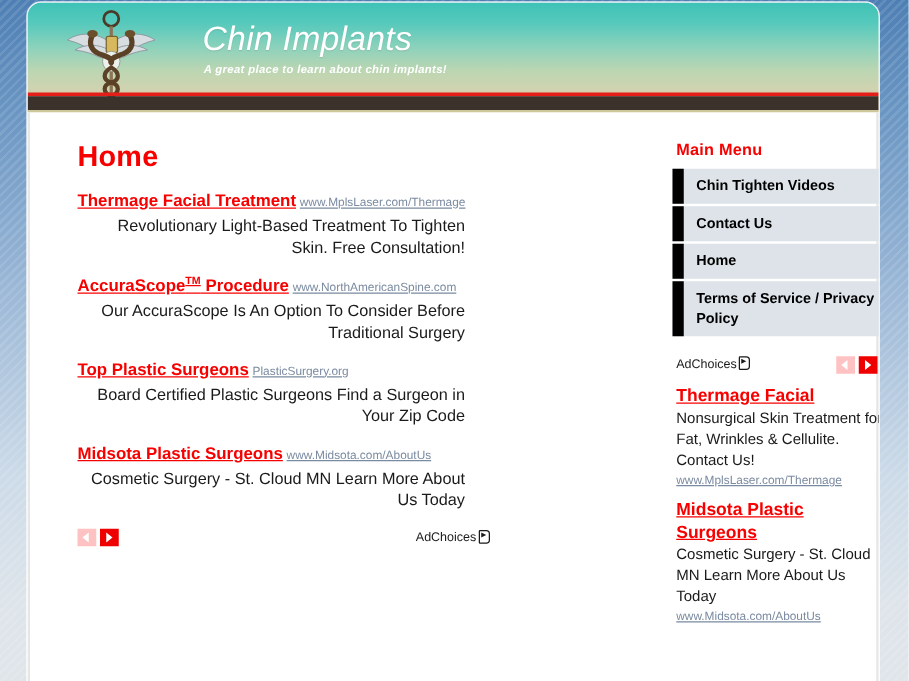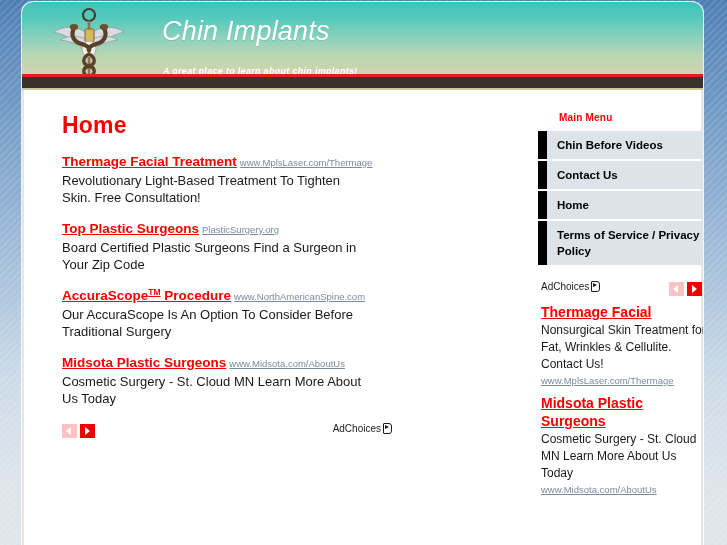--- a/index.html
+++ b/index.html
@@ -97,21 +97,21 @@
     top: 14px;
     font-size: 27px;
     color: #ffffff;
     letter-spacing: 0.2px;
     font-weight: 400;
     text-shadow: 0 1px 1px rgba(0,0,0,0.10);
   }
   #site-tagline {
     position: absolute;
     left: 141px;
-    top: 64px;
+    top: 48px;
     font-size: 9px;
     color: #ffffff;
     font-weight: bold;
     letter-spacing: 0.3px;
   }
 
   
   #body-area {
     position: relative;
     width: 681px;
@@ -166,20 +166,21 @@
     text-decoration: underline;
     margin-left: 3px;
     cursor: pointer;
   }
   .ad-desc {
     font-size: 13px;
     color: #1a1a1a;
     line-height: 17px;
     margin-top: 2px;
     max-width: 310px;
+    text-align: right;
   }
 
   
   #ad-footer {
     position: relative;
     margin-top: 14px;
     padding-left: 22px;
     height: 20px;
     width: 330px;
   }
@@ -248,27 +249,26 @@
   }
 
   
   #sidebar {
     position: absolute;
     left: 516px;
     top: 0;
     width: 178px;
   }
   #menu-title {
-    font-size: 10px;
+    font-size: 13px;
     font-weight: bold;
     color: #f70000;
     padding-top: 22px;
     padding-left: 3px;
     letter-spacing: 0.2px;
-    margin-left: 18px;
   }
   #menu-list {
     margin-top: 8px;
     width: 172px;
   }
   .menu-item {
     position: relative;
     background: #dde3e9;
     margin-bottom: 2px;
     padding: 6px 6px 6px 19px;
@@ -396,47 +396,47 @@
       <div id="main">
 
         <h1 id="page-title">Home</h1>
 
         <div class="ad-block">
           <span class="ad-headline">Thermage Facial Treatment</span><span class="ad-url">www.MplsLaser.com/Thermage</span>
           <div class="ad-desc">Revolutionary Light-Based Treatment To Tighten Skin. Free Consultation!</div>
         </div>
 
         <div class="ad-block">
+          <span class="ad-headline"><span>AccuraScope</span><sup>TM</sup><span> Procedure</span></span><span class="ad-url">www.NorthAmericanSpine.com</span>
+          <div class="ad-desc">Our AccuraScope Is An Option To Consider Before Traditional Surgery</div>
+        </div>
+
+        <div class="ad-block">
           <span class="ad-headline">Top Plastic Surgeons</span><span class="ad-url">PlasticSurgery.org</span>
           <div class="ad-desc">Board Certified Plastic Surgeons Find a Surgeon in Your Zip Code</div>
-        </div>
-
-        <div class="ad-block">
-          <span class="ad-headline"><span>AccuraScope</span><sup>TM</sup><span> Procedure</span></span><span class="ad-url">www.NorthAmericanSpine.com</span>
-          <div class="ad-desc">Our AccuraScope Is An Option To Consider Before Traditional Surgery</div>
         </div>
 
         <div class="ad-block">
           <span class="ad-headline">Midsota Plastic Surgeons</span><span class="ad-url">www.Midsota.com/AboutUs</span>
           <div class="ad-desc">Cosmetic Surgery - St. Cloud MN Learn More About Us Today</div>
         </div>
 
         <div id="ad-footer">
           <span class="arrow-btn arrow-prev"></span><span class="arrow-btn arrow-next"></span>
           <span class="adchoices"><span>AdChoices</span><span class="tri"></span></span>
         </div>
 
       </div>
 
       <div id="sidebar">
 
         <div id="menu-title">Main Menu</div>
 
         <div id="menu-list">
-          <div class="menu-item">Chin Before Videos</div>
+          <div class="menu-item">Chin Tighten Videos</div>
           <div class="menu-item">Contact Us</div>
           <div class="menu-item">Home</div>
           <div class="menu-item">Terms of Service / Privacy Policy</div>
         </div>
 
         <div id="side-ad-head">
           <span class="adchoices"><span>AdChoices</span><span class="tri"></span></span>
           <span id="side-ad-arrows">
             <span class="arrow-btn arrow-prev"></span><span class="arrow-btn arrow-next"></span>
           </span>

